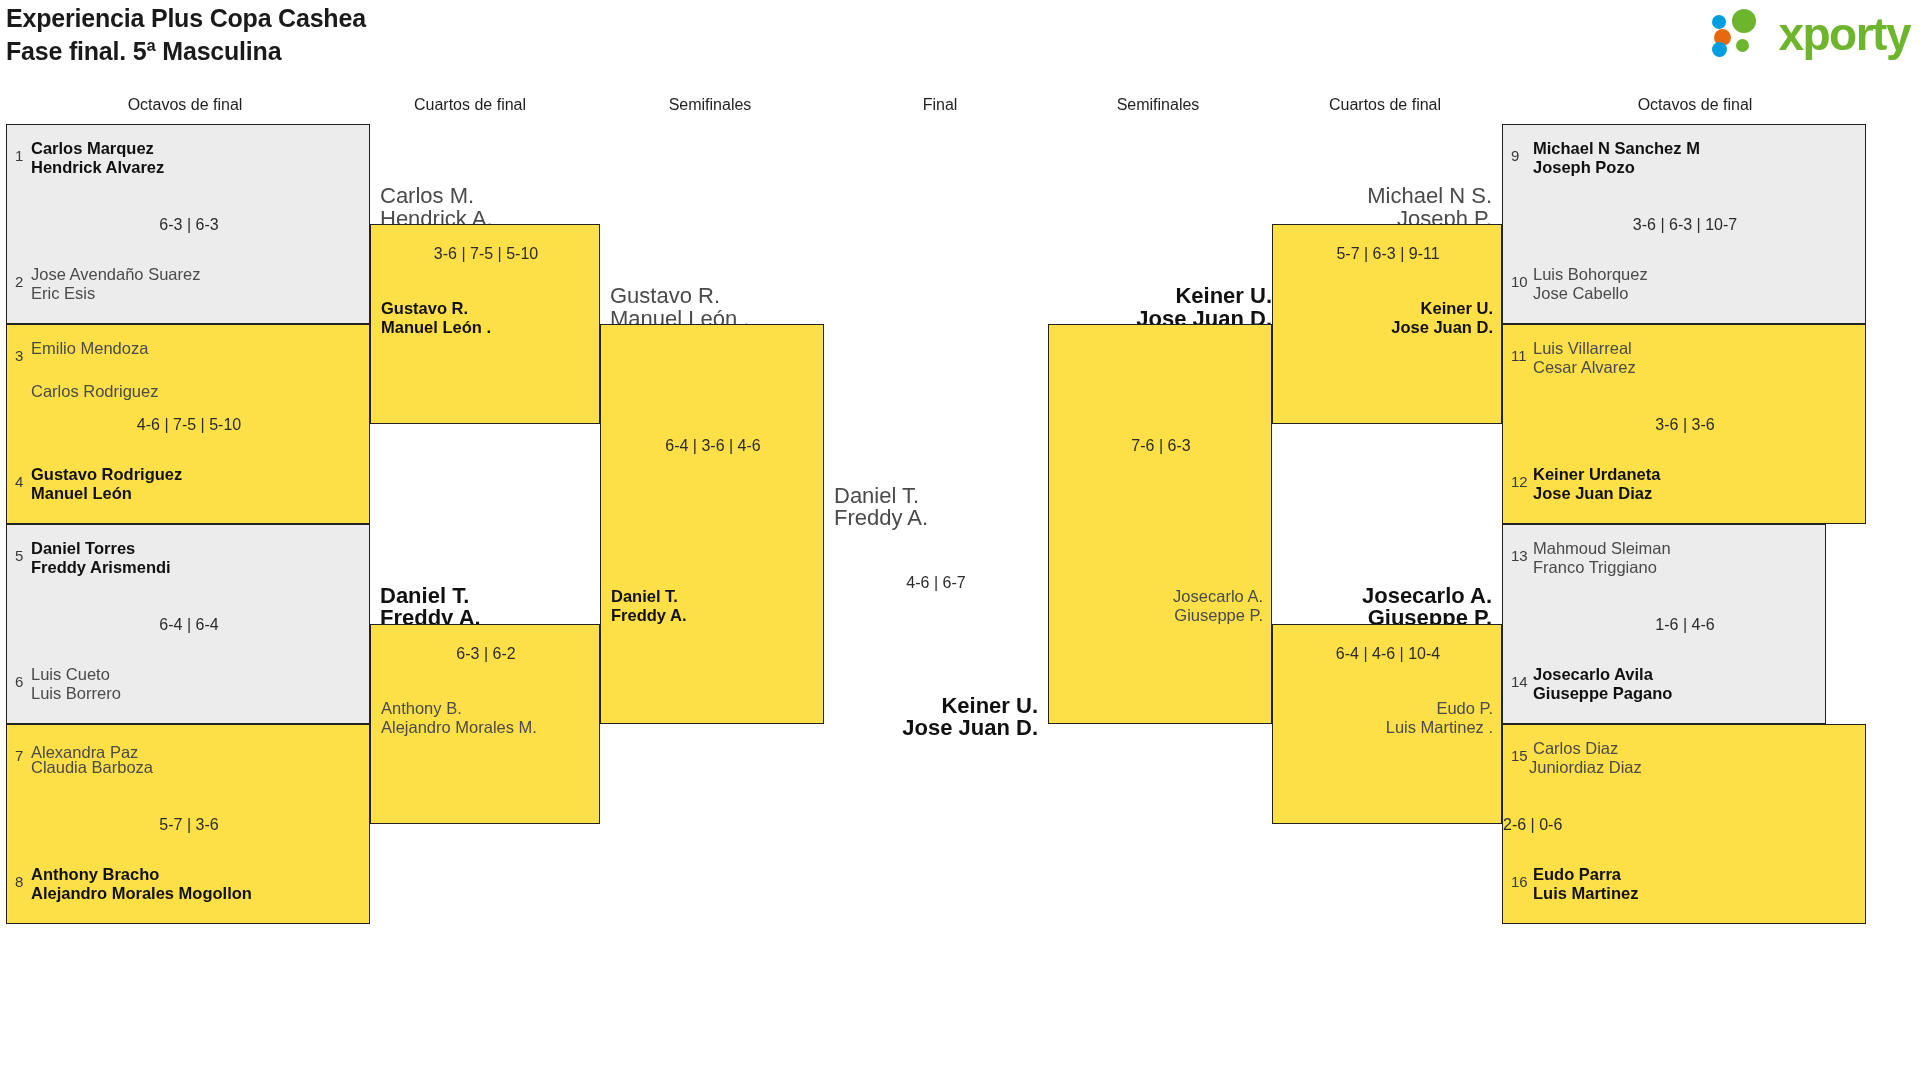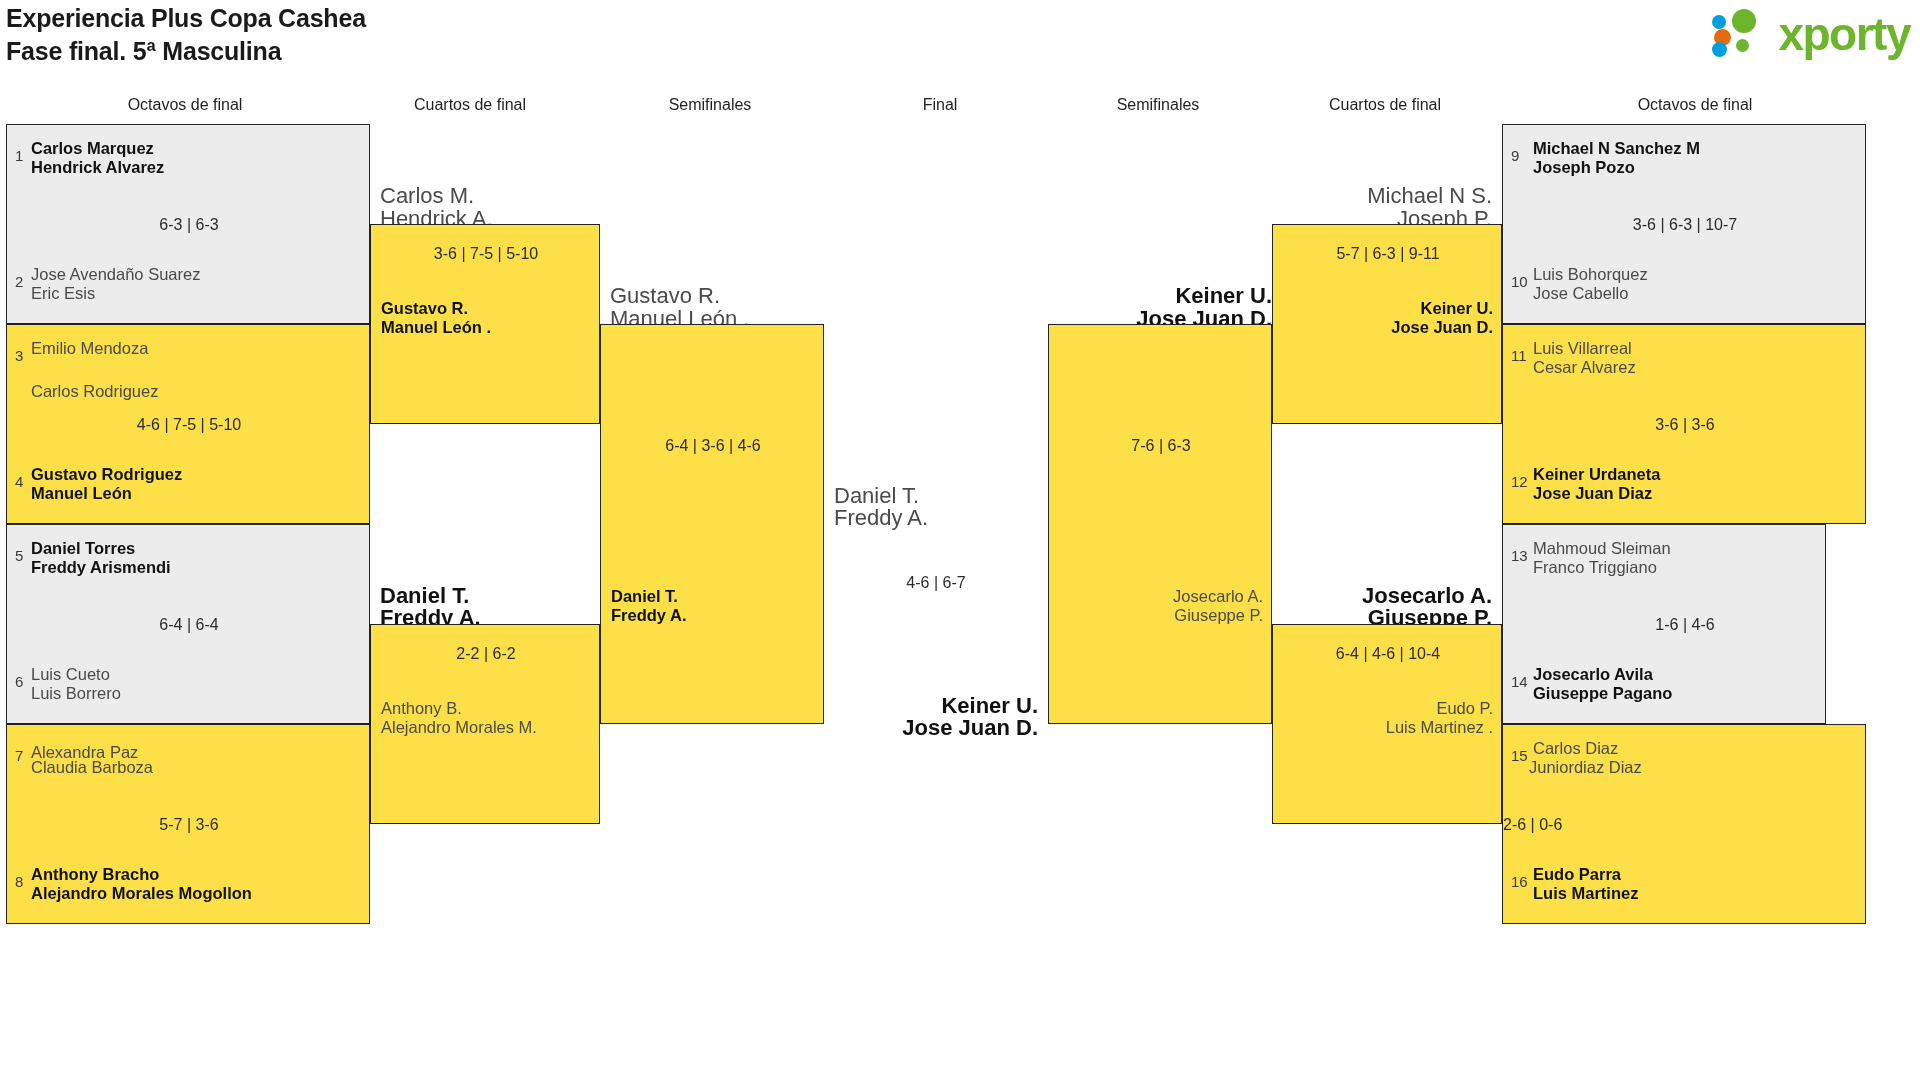--- a/index.html
+++ b/index.html
@@ -120,21 +120,21 @@
   <div class="cell plain" style="left:370px;top:224px;width:230px;height:200px;">
     <span class="score" style="left:0;top:20px;width:230px;text-align:center;">3-6 | 7-5 | 5-10</span>
     <span class="team win" style="left:10px;top:74px;">Gustavo R.</span>
     <span class="team win" style="left:10px;top:93px;">Manuel León .</span>
   </div>
 
   <div class="float win" style="left:380px;top:552px;">Daniel T.</div>
   <div class="float win" style="left:380px;top:574px;">Freddy A.</div>
 
   <div class="cell plain" style="left:370px;top:624px;width:230px;height:200px;">
-    <span class="score" style="left:0;top:20px;width:230px;text-align:center;">2-2 | 6-2</span>
+    <span class="score" style="left:0;top:20px;width:230px;text-align:center;">6-3 | 6-2</span>
     <span class="team lose" style="left:10px;top:74px;">Anthony B.</span>
     <span class="team lose" style="left:10px;top:93px;">Alejandro Morales M.</span>
   </div>
 
   <div class="float lose" style="left:610px;top:252px;">Gustavo R.</div>
   <div class="float lose" style="left:610px;top:275px;">Manuel León .</div>
 
   <div class="cell plain" style="left:600px;top:324px;width:224px;height:400px;">
     <span class="score" style="left:0;top:112px;width:224px;text-align:center;">6-4 | 3-6 | 4-6</span>
     <span class="team win" style="left:10px;top:262px;">Daniel T.</span>

